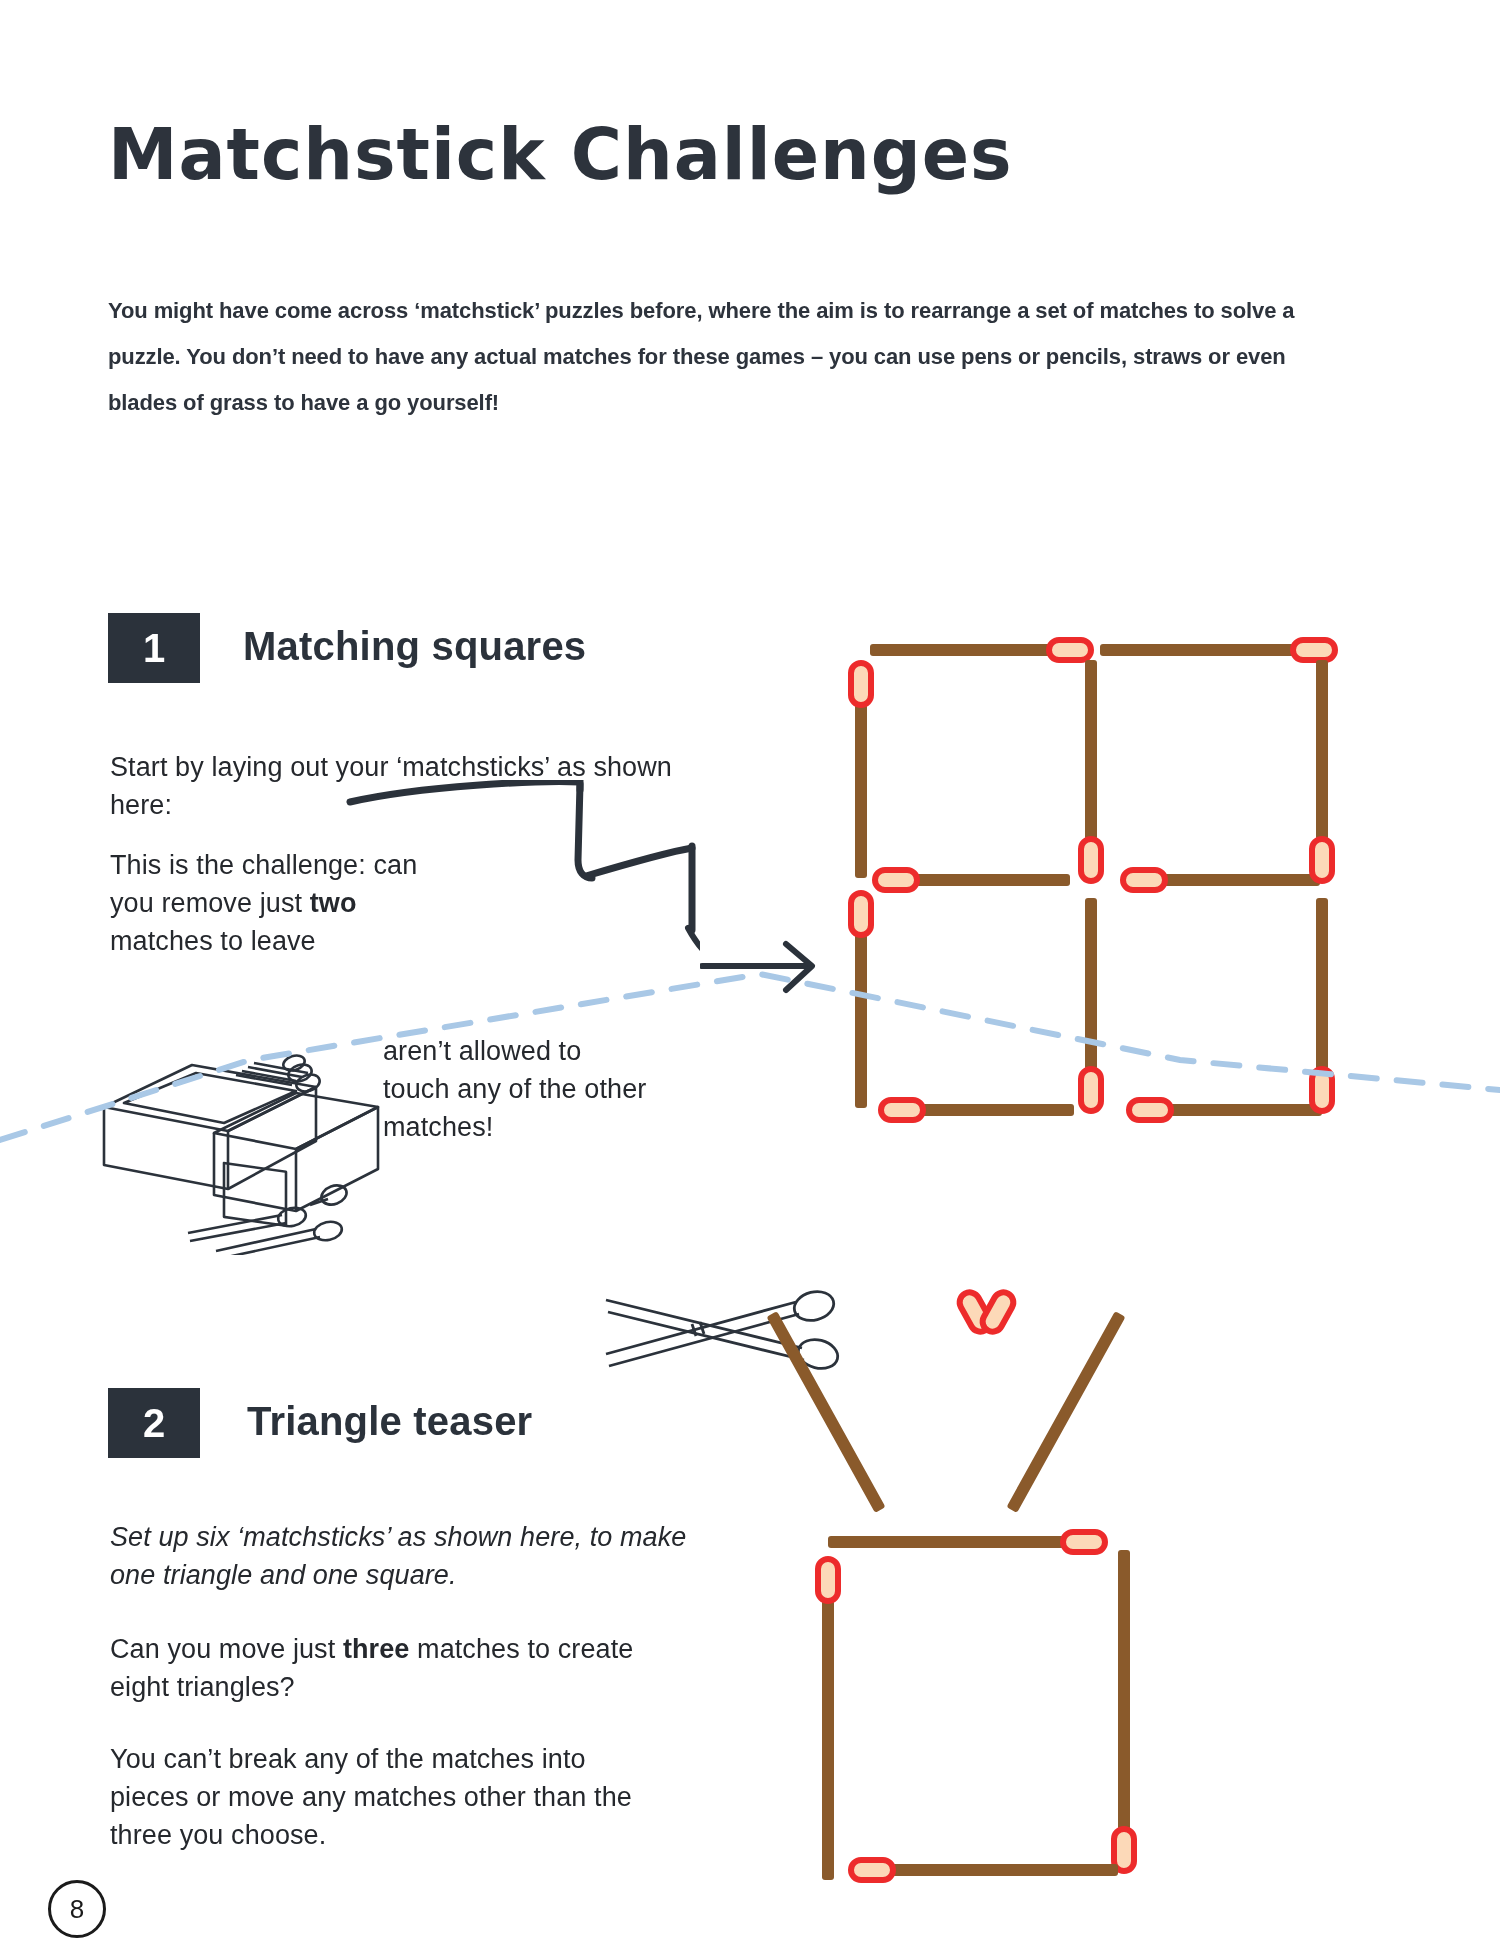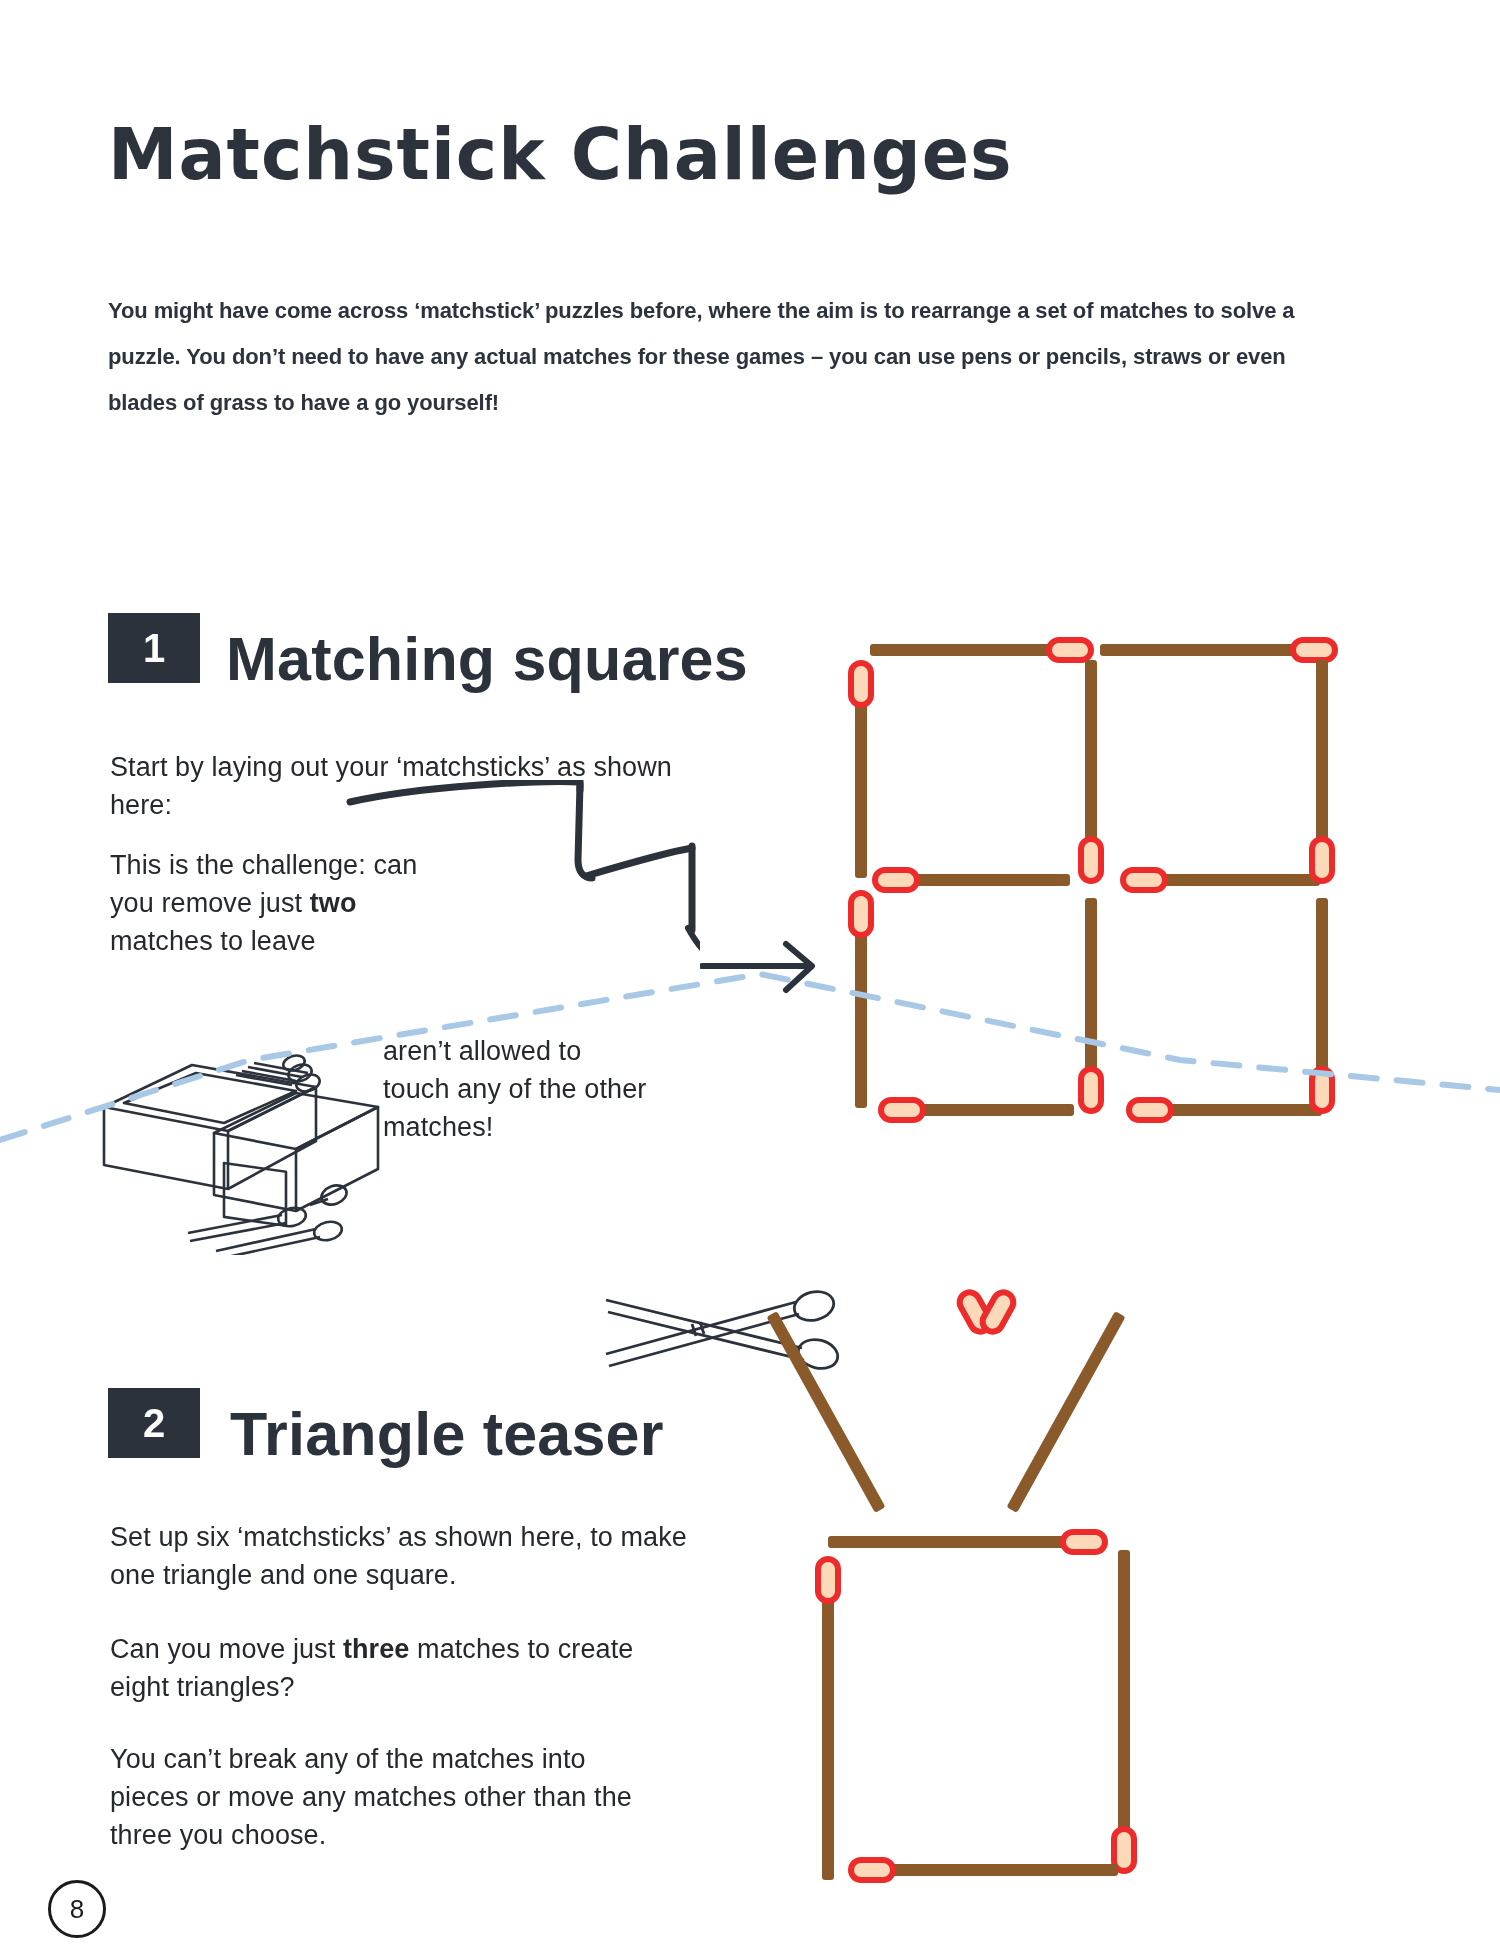--- a/index.html
+++ b/index.html
@@ -43,25 +43,26 @@
     width:92px;height:70px;
     background:#2b323b;
     color:#ffffff;
     font-size:40px;
     font-weight:bold;
     display:flex;align-items:center;justify-content:center;
     font-family:"Liberation Sans", sans-serif;
   }
   .sec-title{
     position:absolute;
-    font-size:61px;
+    font-size:40px;
     font-weight:bold;
     color:#2b323b;
     letter-spacing:0.2px;
     font-family:"Liberation Sans", sans-serif;
+    margin-left:17px;
   }
 
   
   .body-text{
     position:absolute;
     font-size:27px;
     line-height:38px;
     color:#25282d;
     font-family:"Liberation Sans", sans-serif;
     font-weight:300;
@@ -231,21 +232,21 @@
       <ellipse cx="218" cy="74" rx="20" ry="14" transform="rotate(14 218 74)"></ellipse>
       <path d="M6,74 L 196,22 M9,86 L 199,34"></path>
       <ellipse cx="214" cy="26" rx="20" ry="14" transform="rotate(-14 214 26)"></ellipse>
       <path d="M92,44 L 96,56 M100,42 L 104,54"></path>
     </g>
   </svg>
 
   <div class="sec-badge" style="left:108px;top:1388px;">2</div>
   <div class="sec-title" style="left:230px;top:1399px;">Triangle teaser</div>
 
-  <div class="body-text" style="left:110px;top:1518px;width:580px;">Set up six ‘matchsticks’ as shown here, to make one triangle and one square.</div>
+  <div class="body-text" style="left:110px;top:1518px;width:580px;font-style:italic;">Set up six ‘matchsticks’ as shown here, to make one triangle and one square.</div>
 
   <div class="body-text" style="left:110px;top:1630px;width:560px;">
     <span>Can you move just </span><b>three</b><span> matches to create eight triangles?</span>
   </div>
 
   <div class="body-text" style="left:110px;top:1740px;width:560px;">You can’t break any of the matches into pieces or move any matches other than the three you choose.</div>
 
   <div>
 
     <div class="match">

